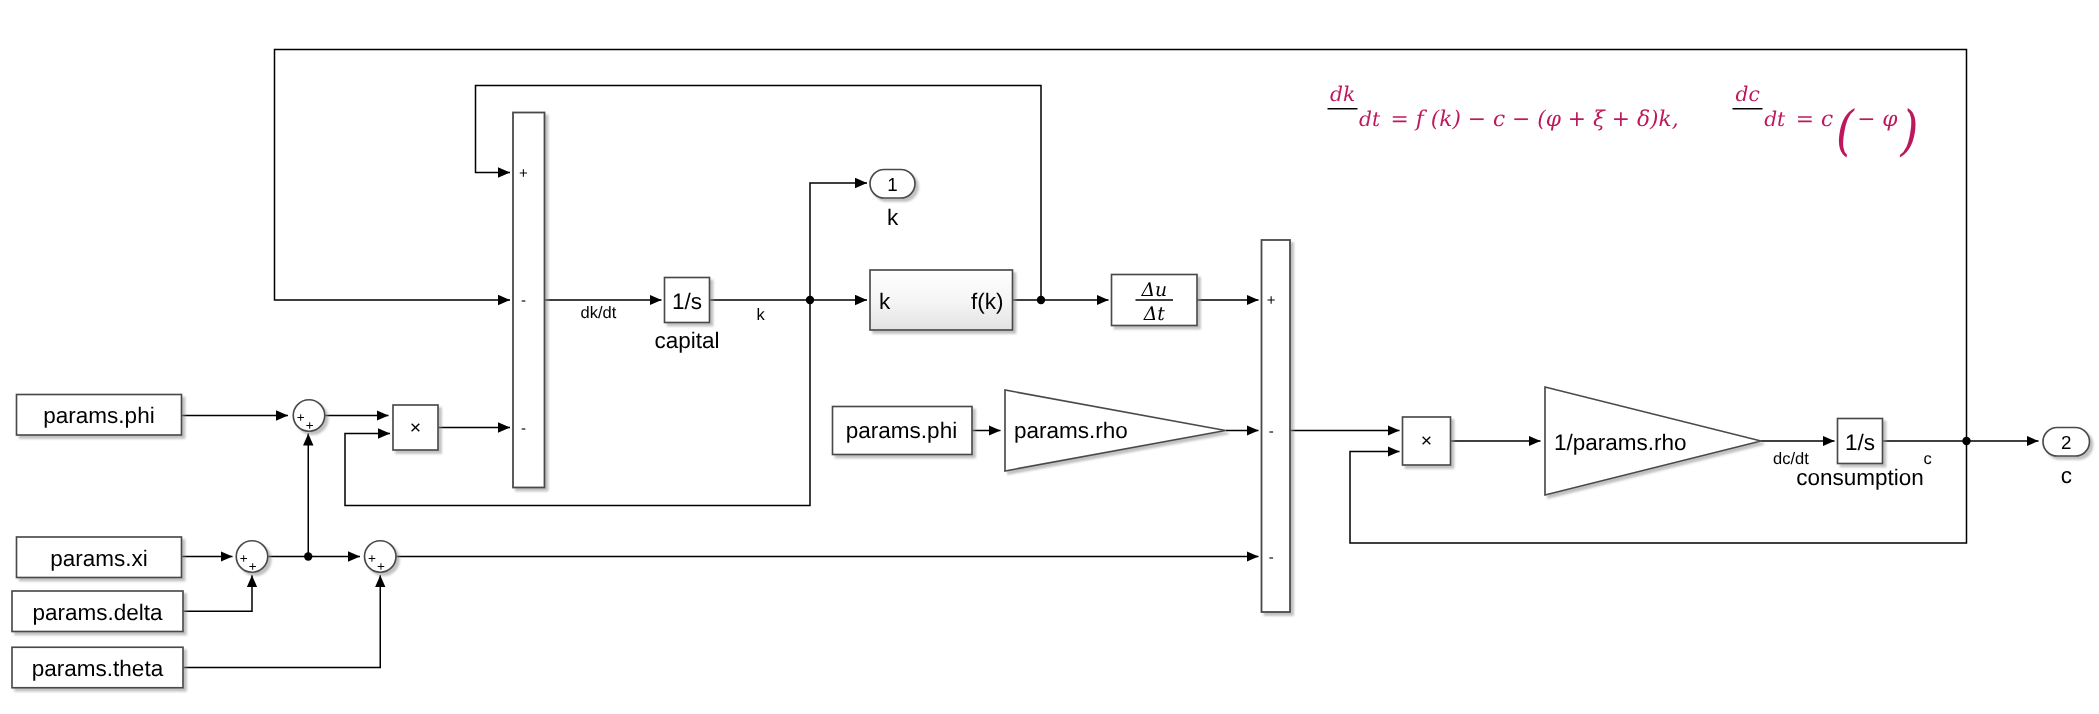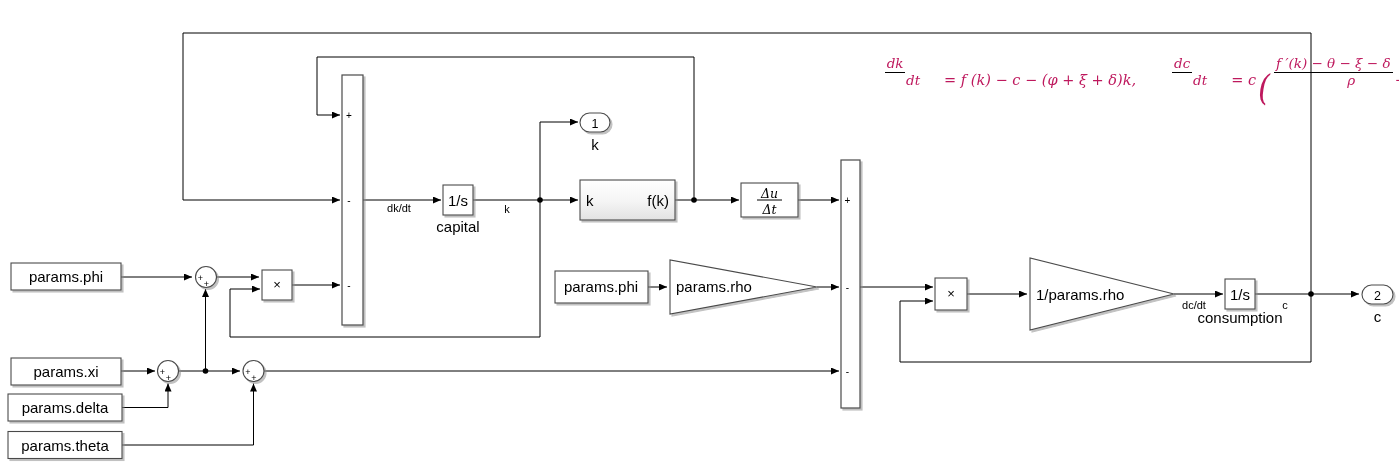--- a/index.html
+++ b/index.html
@@ -17,21 +17,21 @@
   .mathtxt{font-family:"DejaVu Serif",serif;font-style:italic;font-size:12.5px;}
   
   .equation{position:absolute;left:866px;top:56px;display:flex;align-items:flex-end;
             font-family:"DejaVu Serif",serif;font-style:italic;font-size:14.5px;color:#be185d;white-space:nowrap;}
   .frac{display:inline-flex;flex-direction:column;align-items:center;vertical-align:middle;
         font-size:13.5px;line-height:1.15;margin:0 2px;}
   .frac .num{border-bottom:1px solid #000;padding:0 2px;}
   .frac .den{padding:0 2px;margin-left:36px;}
   .eqgap{width:17px;}
   .bigparen{font-size:36px;font-weight:400;line-height:0;transform:scaleX(.85);display:inline-block;margin:0 1px;}
-  .rhs{margin-left:20px;}
+  .rhs{margin-left:3px;}
 </style>
 </head>
 <body>
 
 <div id="canvas">
 <svg width="1399" height="476" viewBox="0 0 1399 476">
   <defs>
     <marker id="arr" markerUnits="userSpaceOnUse" markerWidth="9" markerHeight="8" refX="8" refY="3.5" orient="auto">
       <path d="M0,0 L8,3.5 L0,7 Z" fill="#000"></path>
     </marker>
@@ -196,20 +196,16 @@
     <span class="den">dt</span>
   </span>
   <span class="rhs">= f (k) − c − (φ + ξ + δ)k,</span>
   <span class="eqgap"></span>
   <span class="frac">
     <span class="num">dc</span>
     <span class="den">dt</span>
   </span>
   <span class="rhs">= c</span>
   <span class="bigparen">(</span>
-  <span class="frac">
-    <span class="num">f ′(k) − θ − ξ − δ</span>
-    <span class="den">ρ</span>
-  </span>
   <span>− φ</span>
   <span class="bigparen">)</span>
 </div>
 </div>
 
 </body></html>

